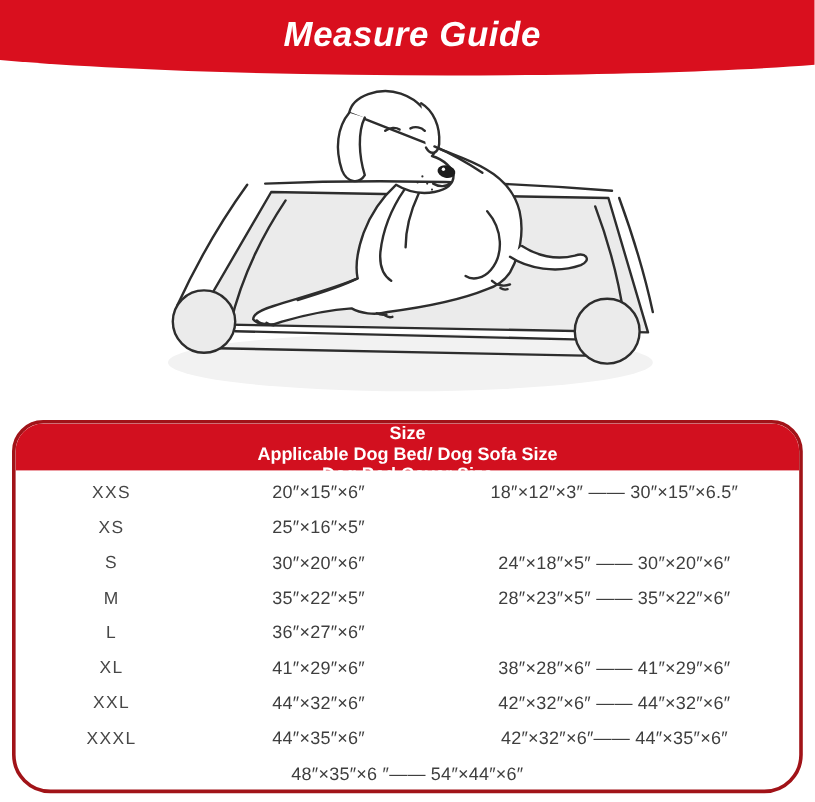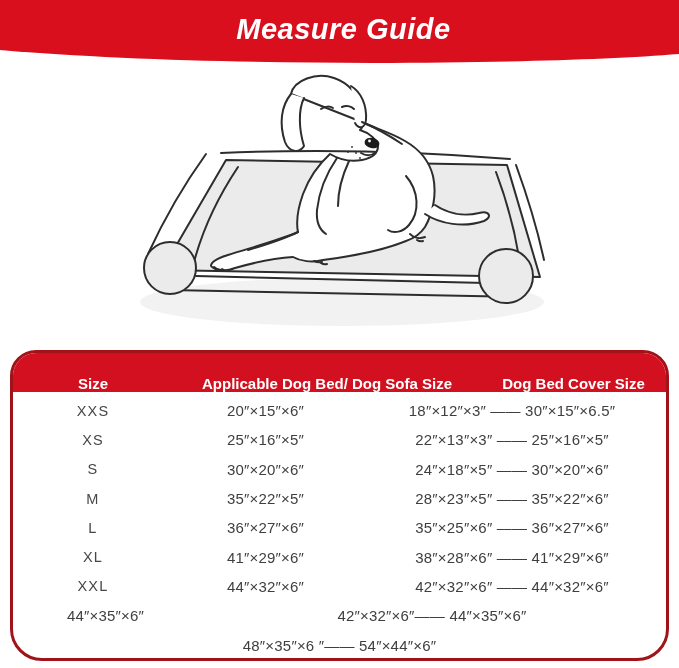--- a/index.html
+++ b/index.html
@@ -17,23 +17,23 @@
   
   .art{position:absolute;left:118px;top:64px;}
   
   .size-table{
     position:absolute;left:10px;top:350px;width:659px;height:311px;
     box-sizing:border-box;background:#fff;
     border:3px solid var(--table-border-red,#a11318);
     border-radius:26px 26px 32px 32px;overflow:hidden;
   }
   .thead{
-    height:39px;display:flex;align-items:flex-end;
+    height:39px;display:flex;align-items:center;
     background:var(--table-header-red,#d2101f);
-    color:#fff;font-weight:bold;font-size:15px;
+    color:#fff;font-weight:bold;font-size:15px;flex-direction:column;
   }
   .c{text-align:center;}
   .c1{width:160px;}
   .c2{width:185px;}
   .c3{flex:1;}
   .tbody{padding-top:4px;}
   .trow{
     height:29.3px;display:flex;align-items:center;
     font-size:15px;color:var(--text-dark,#3f3f3f);letter-spacing:.2px;
   }
@@ -141,54 +141,53 @@
     <div class="tbody" id="tbody">
   <div class="trow">
     <span class="c c1">XXS</span>
     <span class="c c2">20″×15″×6″</span>
     <span class="c c3">18″×12″×3″ —— 30″×15″×6.5″</span>
   </div>
 
   <div class="trow">
     <span class="c c1">XS</span>
     <span class="c c2">25″×16″×5″</span>
-    <span class="c c3">22″×13″×3″ —— 25″×16″×5″</span>
   </div>
 
   <div class="trow">
     <span class="c c1">S</span>
     <span class="c c2">30″×20″×6″</span>
     <span class="c c3">24″×18″×5″ —— 30″×20″×6″</span>
   </div>
 
   <div class="trow">
     <span class="c c1">M</span>
     <span class="c c2">35″×22″×5″</span>
     <span class="c c3">28″×23″×5″ —— 35″×22″×6″</span>
   </div>
 
   <div class="trow">
     <span class="c c1">L</span>
     <span class="c c2">36″×27″×6″</span>
-    <span class="c c3">35″×25″×6″ —— 36″×27″×6″</span>
   </div>
 
   <div class="trow">
     <span class="c c1">XL</span>
     <span class="c c2">41″×29″×6″</span>
     <span class="c c3">38″×28″×6″ —— 41″×29″×6″</span>
   </div>
 
   <div class="trow">
     <span class="c c1">XXL</span>
     <span class="c c2">44″×32″×6″</span>
     <span class="c c3">42″×32″×6″ —— 44″×32″×6″</span>
   </div>
 
   <div class="trow">
+    <span class="c c1">XXXL</span>
     <span class="c c2">44″×35″×6″</span>
     <span class="c c3">42″×32″×6″—— 44″×35″×6″</span>
   </div>
 
   <div class="trow">
     <span class="c c3">48″×35″×6 ″—— 54″×44″×6″</span>
   </div>
 </div>
   </div>
 

